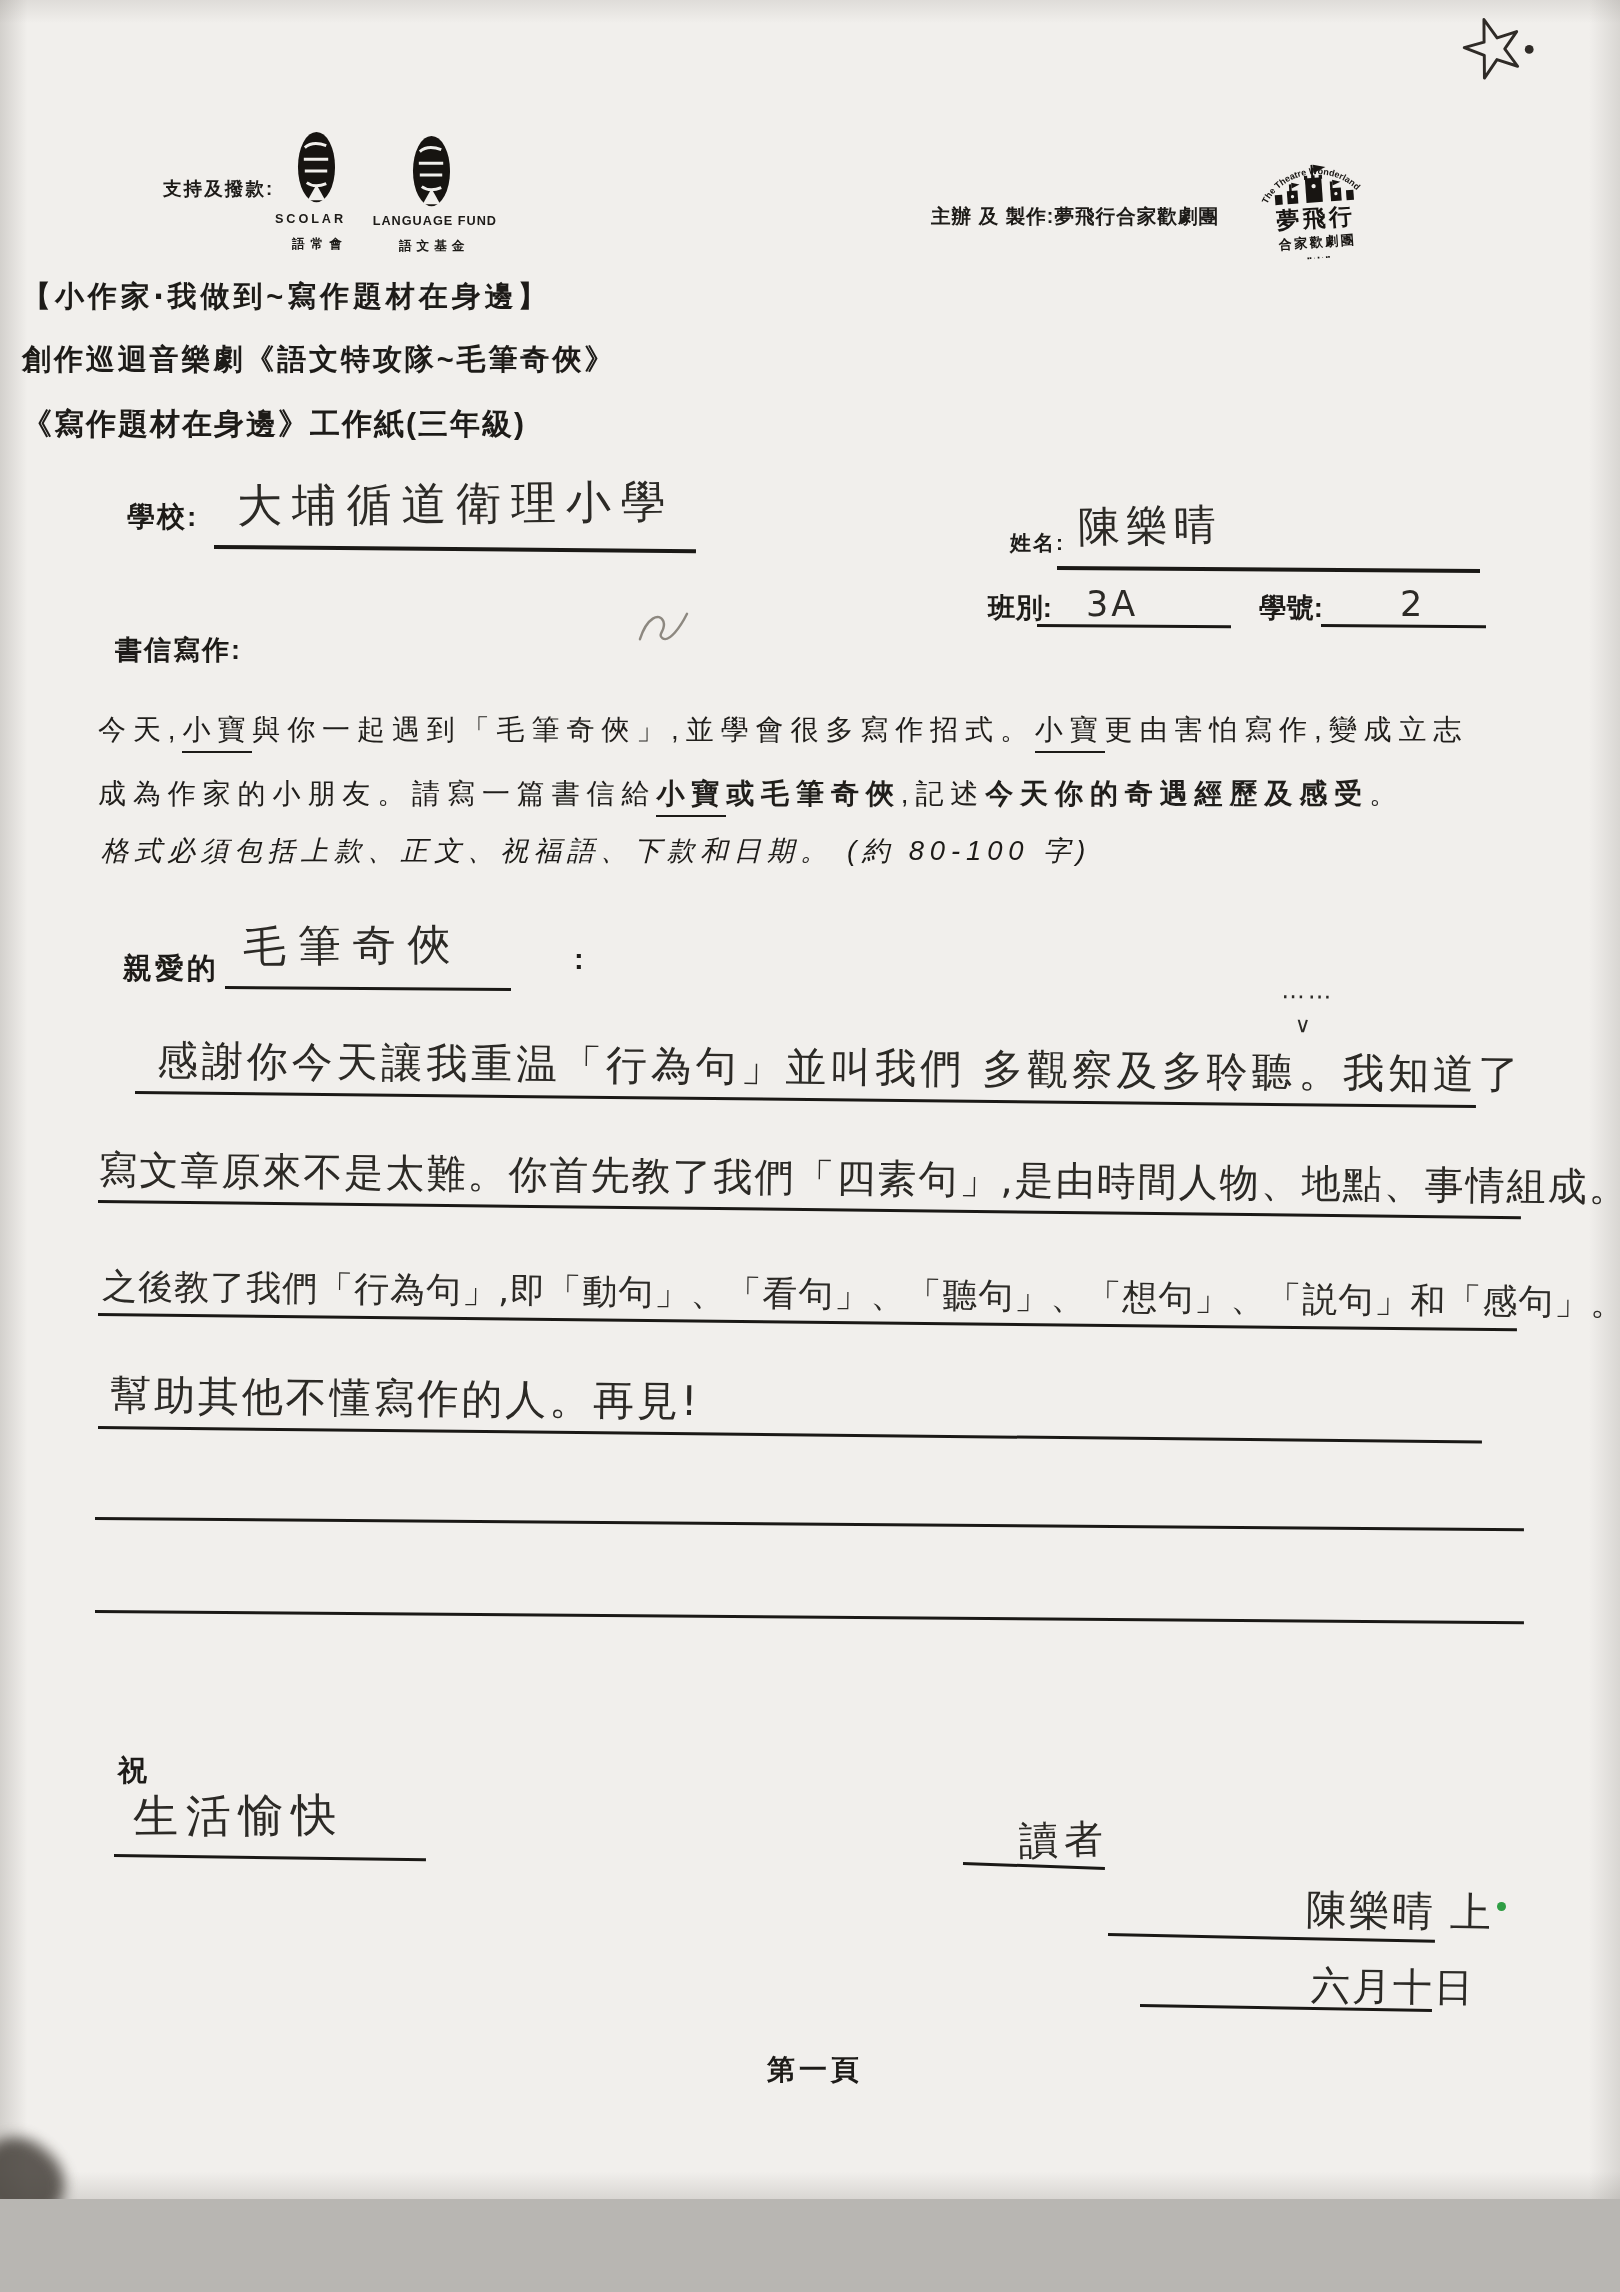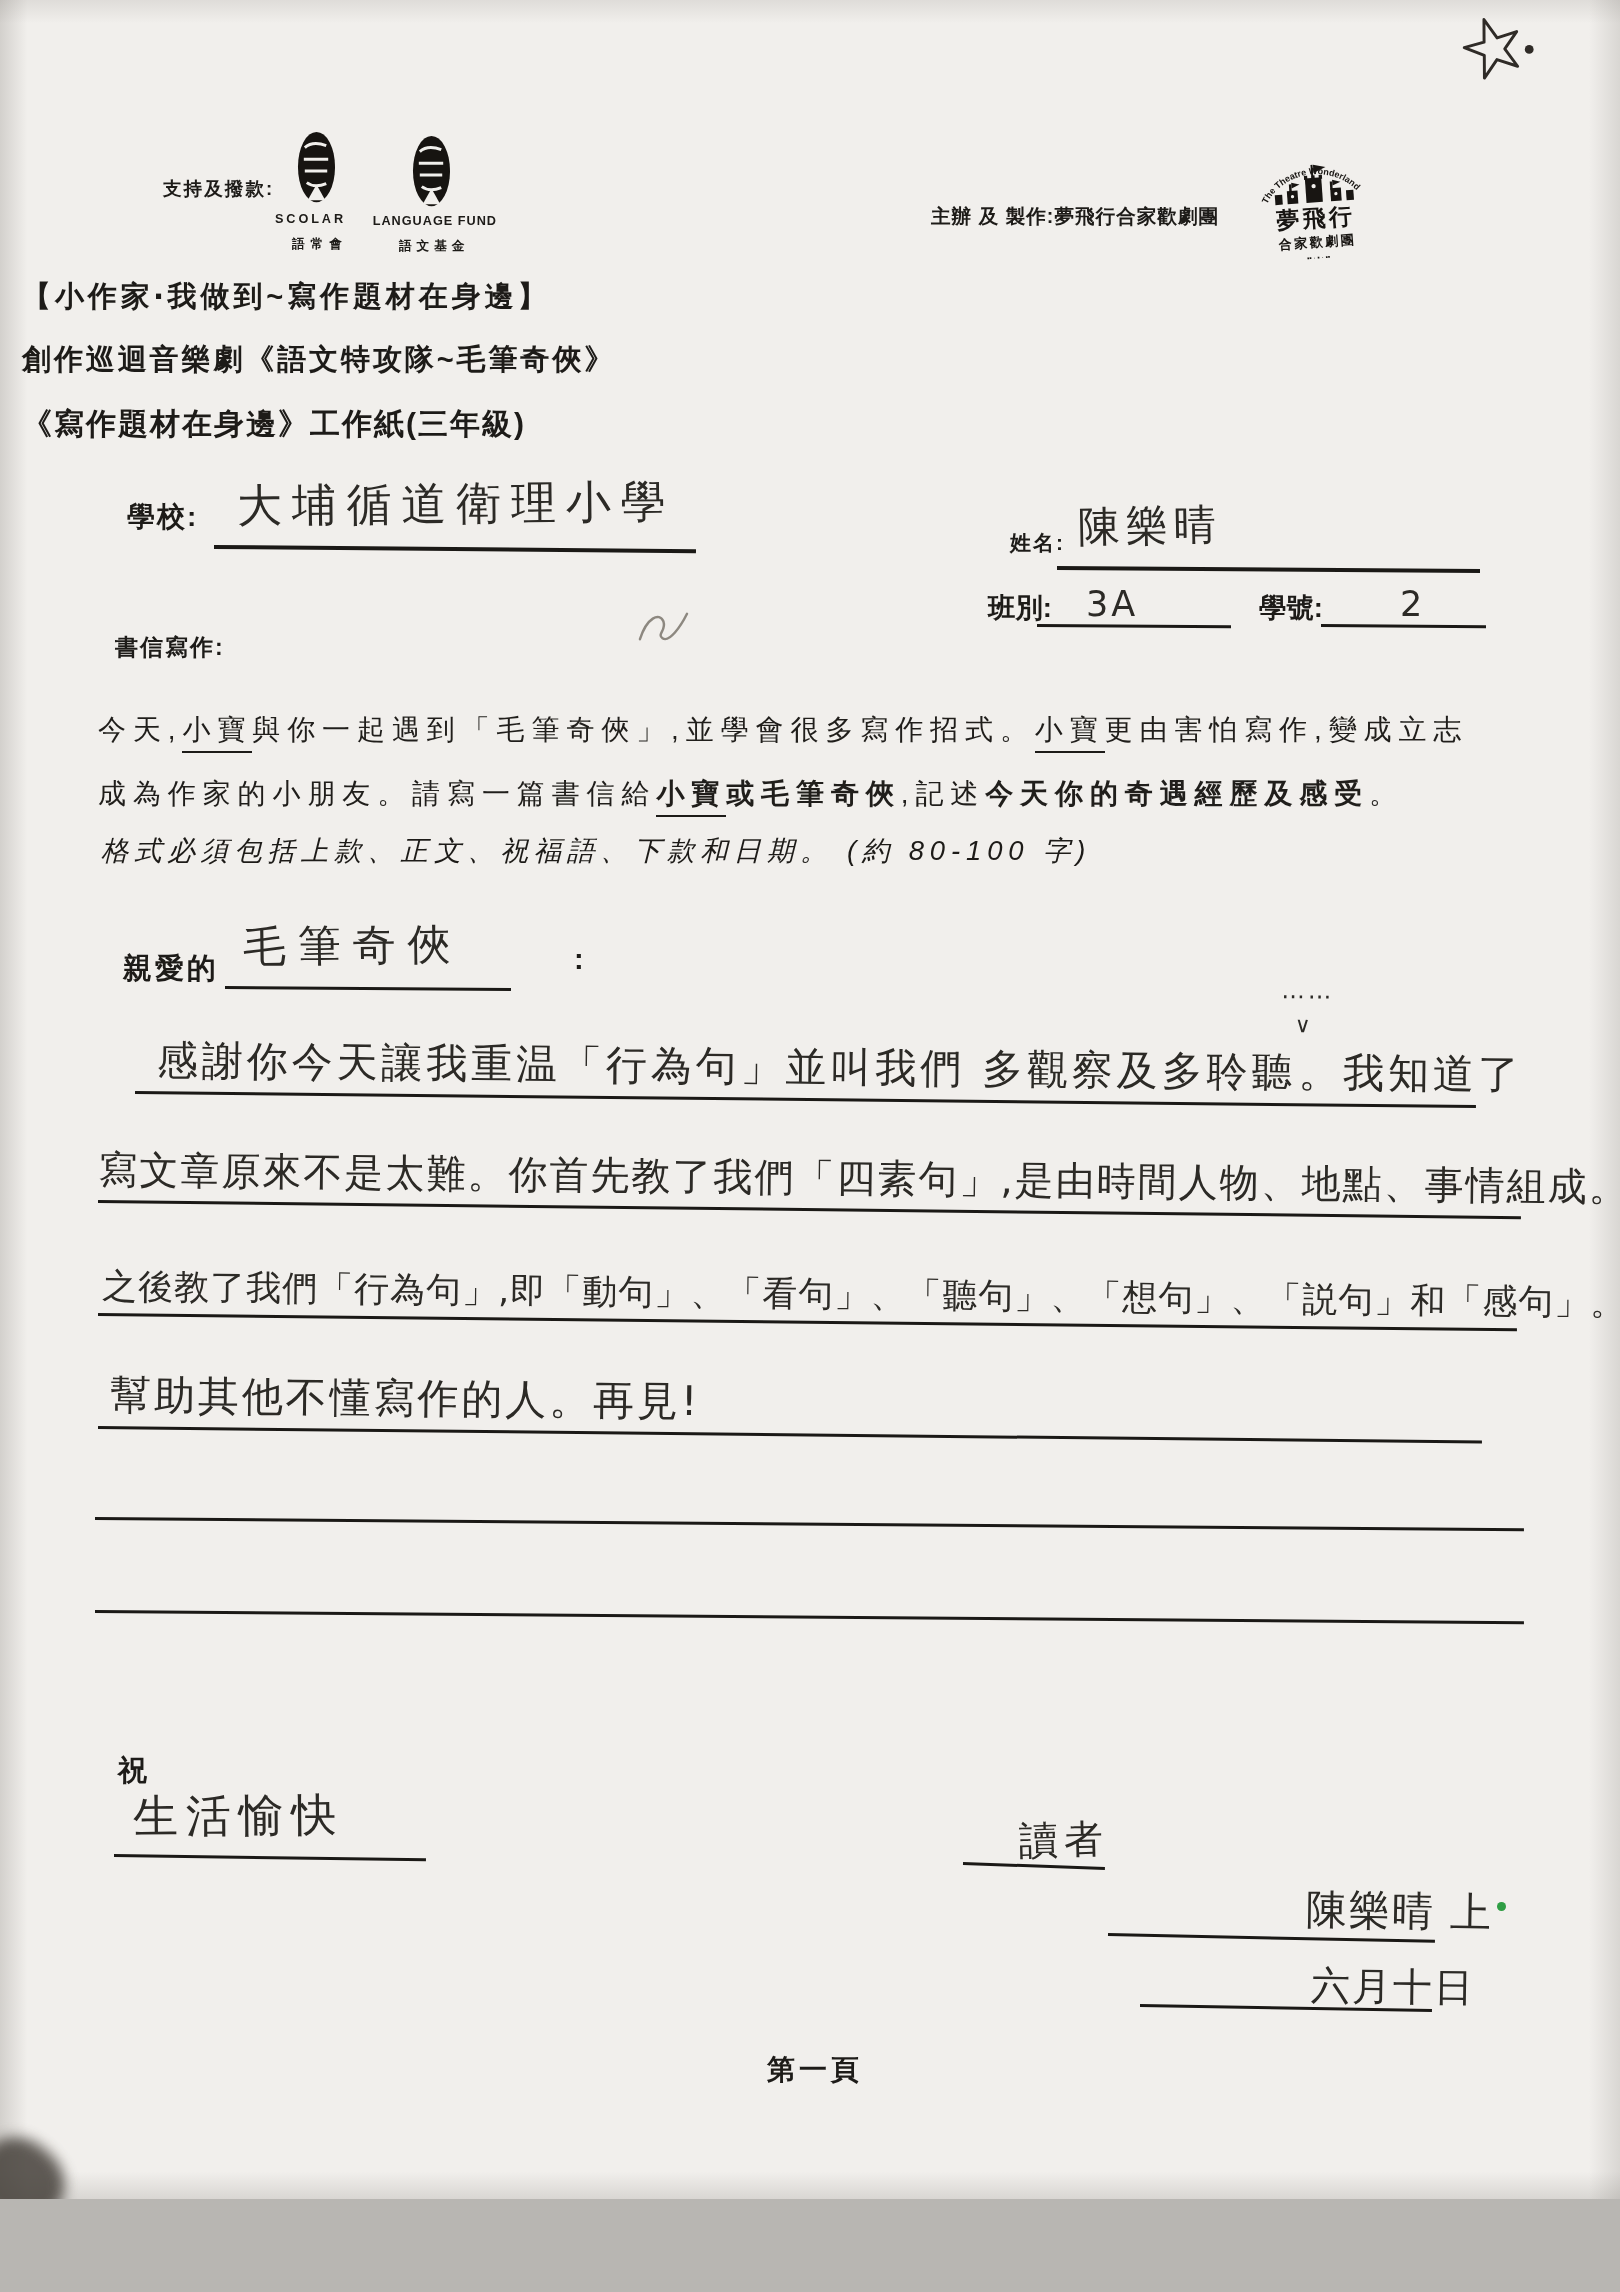--- a/index.html
+++ b/index.html
@@ -107,21 +107,21 @@
   <div class="rule" style="left:1057px;top:566px;width:423px;border-bottom-width:4.9px;transform:rotate(0.4deg);"></div>
 
   <div class="abs print" style="left:988px;top:590px;font-size:27.4px;">班別:</div>
   <div class="abs hand" style="left:1086px;top:584px;font-size:35px;letter-spacing:2.9px;">3A</div>
   <div class="rule" style="left:1037px;top:624px;width:194px;transform:rotate(0.4deg);"></div>
 
   <div class="abs print" style="left:1259px;top:590px;font-size:27.4px;">學號:</div>
   <div class="abs hand" style="left:1400px;top:584px;font-size:35px;">2</div>
   <div class="rule" style="left:1321px;top:624px;width:165px;transform:rotate(0.4deg);"></div>
 
-  <div class="abs heavy" style="left:115px;top:632px;font-size:23px;letter-spacing:2px;">書信寫作:</div>
+  <div class="abs heavy" style="left:115px;top:632px;font-size:27px;letter-spacing:2px;">書信寫作:</div>
 
   <div class="instructions">
     <span>今天,</span><span class="u">小寶</span><span>與你一起遇到「毛筆奇俠」,並學會很多寫作招式。</span><span class="u">小寶</span><span>更由害怕寫作,變成立志</span><br>
     <span>成為作家的小朋友。請寫一篇書信給</span><span class="u b">小寶</span><span class="b">或毛筆奇俠</span><span>,記述</span><span class="b">今天你的奇遇經歷及感受</span><span>。</span>
   </div>
   <div class="abs note" style="left:101px;top:833px;">格式必須包括上款、正文、祝福語、下款和日期。 (約 80-100 字)</div>
 
   <svg class="abs" style="left:632px;top:600px;" width="61" height="51" viewBox="0 0 62 52">
     <path d="M8 40 C15 18 28 12 32 22 C35 31 25 35 31 39 C38 44 50 26 56 14" fill="none" stroke="#8d8880" stroke-width="2.5" stroke-linecap="round"></path>
   </svg>

